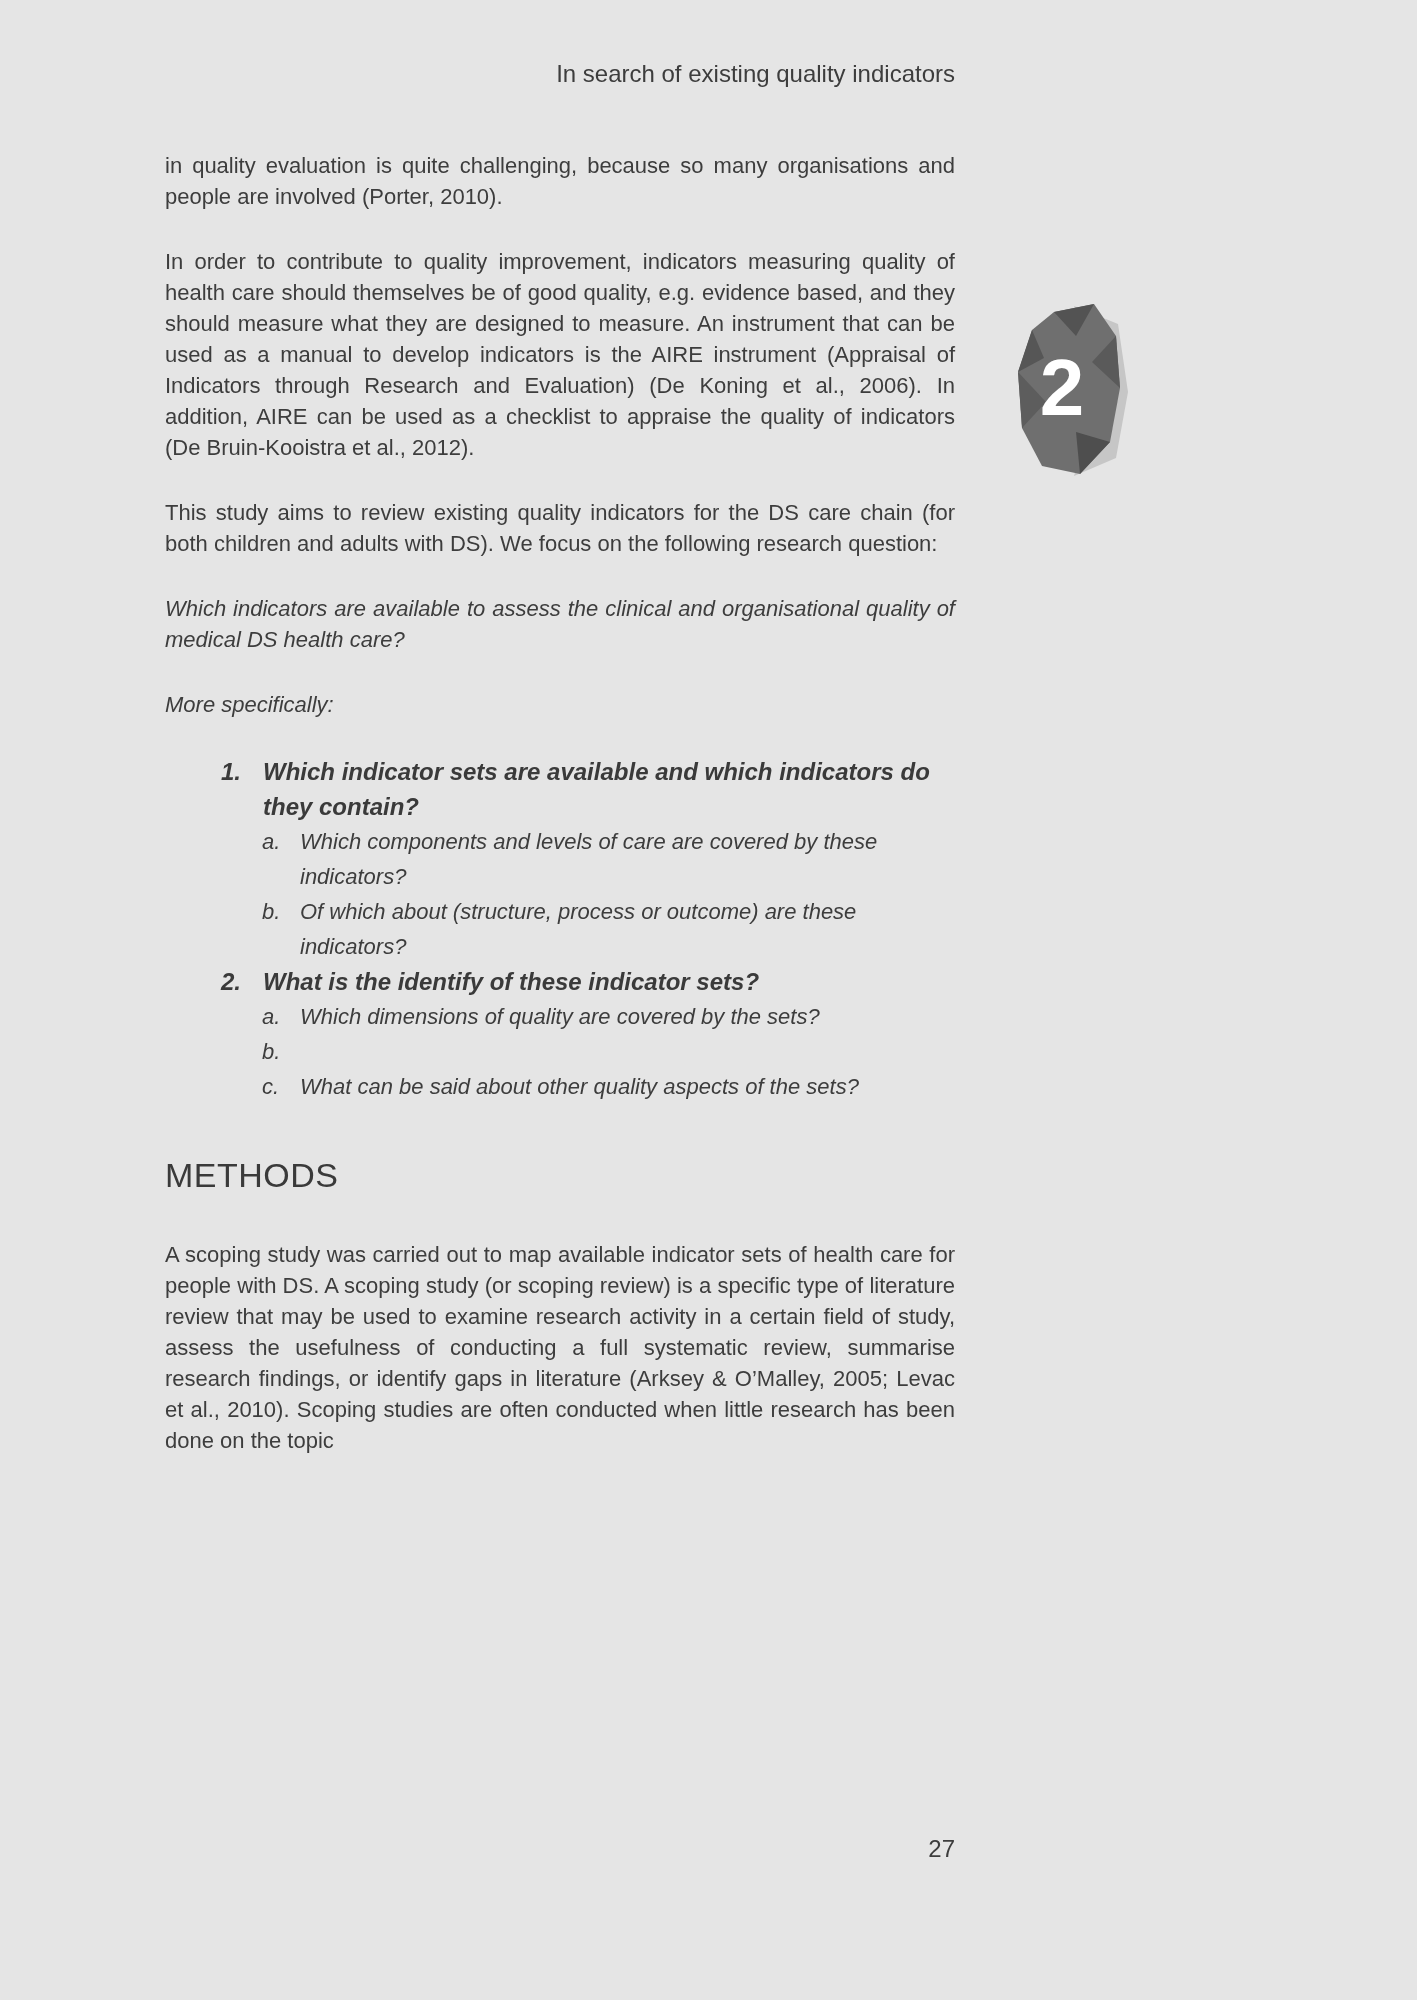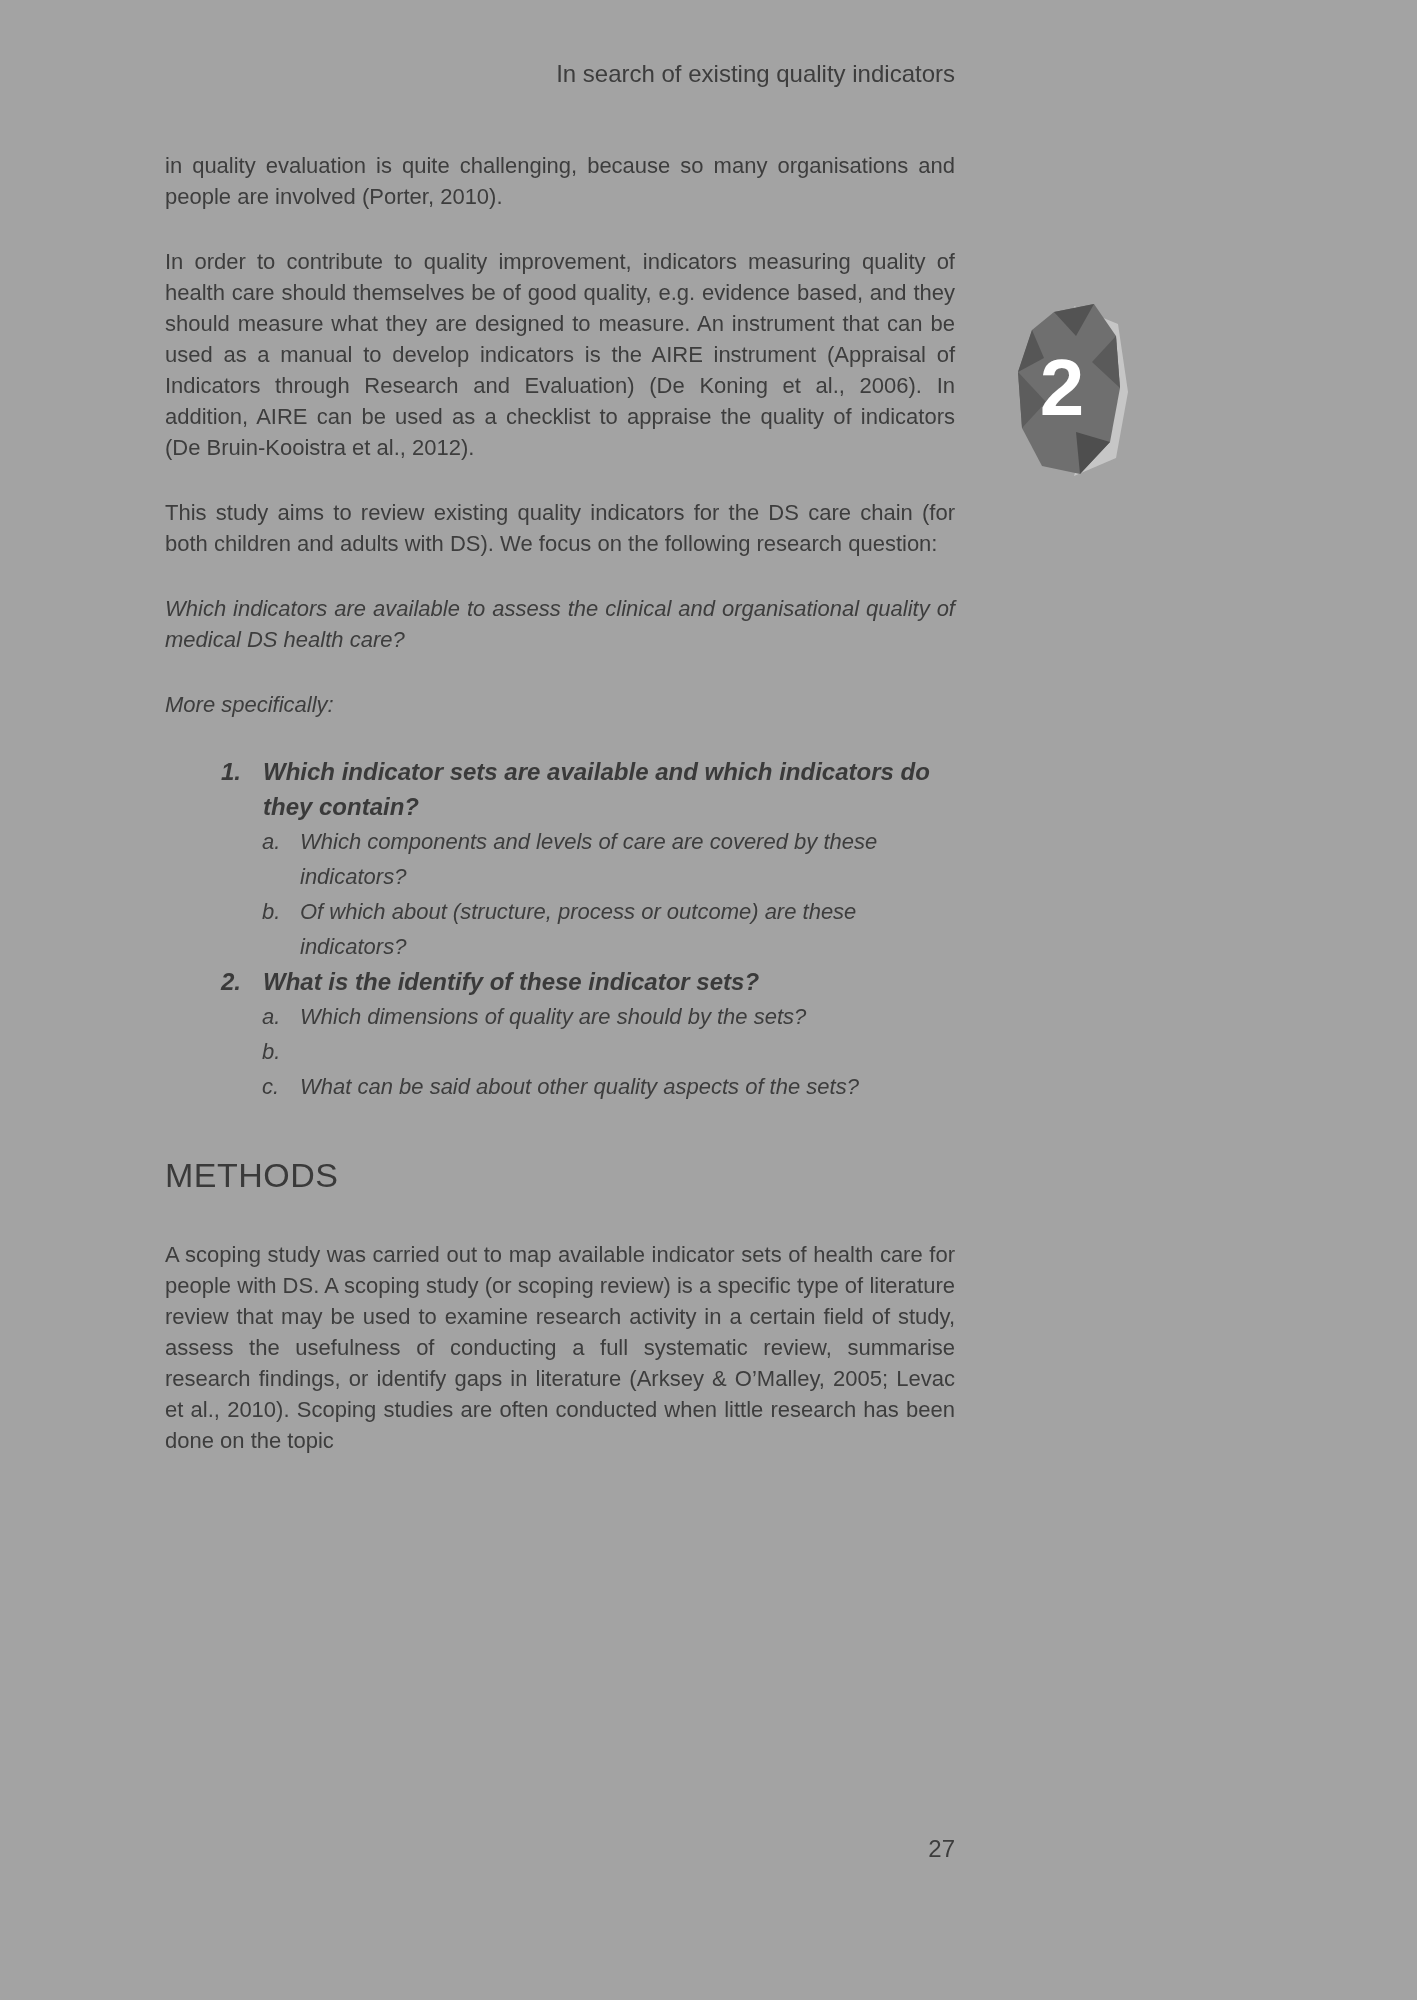--- a/index.html
+++ b/index.html
@@ -1,20 +1,20 @@
 <!DOCTYPE html>
 <html><head>
 <meta charset="utf-8">
 <style>
   html, body { margin: 0; padding: 0; background: #ffffff; }
   .page {
     position: relative;
     width: 1417px;
     height: 2000px;
-    background: #a3a3a3;
+    background: #e5e5e5;
     font-family: "Liberation Sans", "DejaVu Sans", sans-serif;
     color: #3d3d3d;
     overflow: hidden;
   }
   .running-header {
     position: absolute;
     left: 165px;
     top: 60px;
     width: 790px;
     text-align: right;
@@ -129,21 +129,21 @@
         <span class="letter">b.</span>
         <span>Of which about (structure, process or outcome) are these indicators?</span>
       </div>
 
       <div class="rq-main">
         <span class="num">2.</span>
         <span>What is the identify of these indicator sets?</span>
       </div>
       <div class="rq-sub">
         <span class="letter">a.</span>
-        <span>Which dimensions of quality are should by the sets?</span>
+        <span>Which dimensions of quality are covered by the sets?</span>
       </div>
       <div class="rq-sub">
         <span class="letter">b.</span>
       </div>
       <div class="rq-sub">
         <span class="letter">c.</span>
         <span>What can be said about other quality aspects of the sets?</span>
       </div>
 
     </div>

